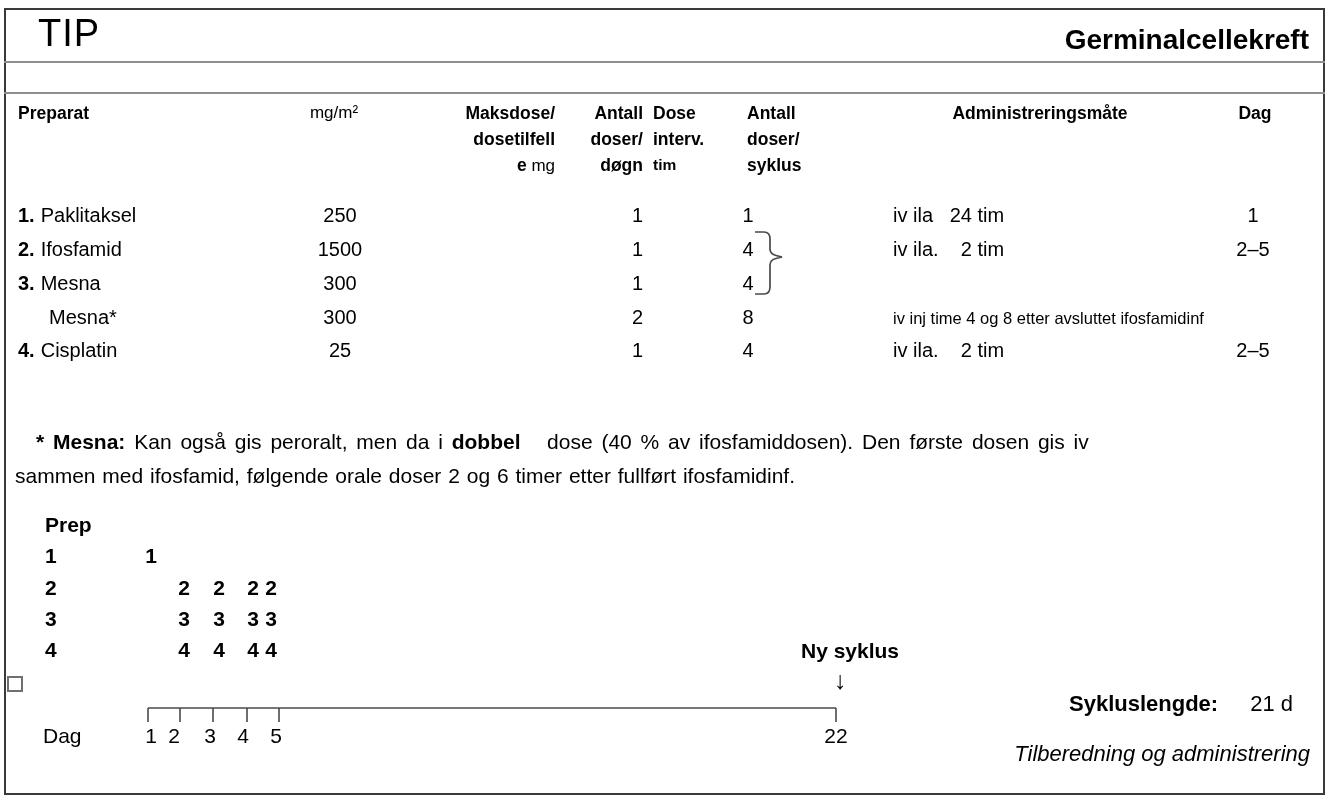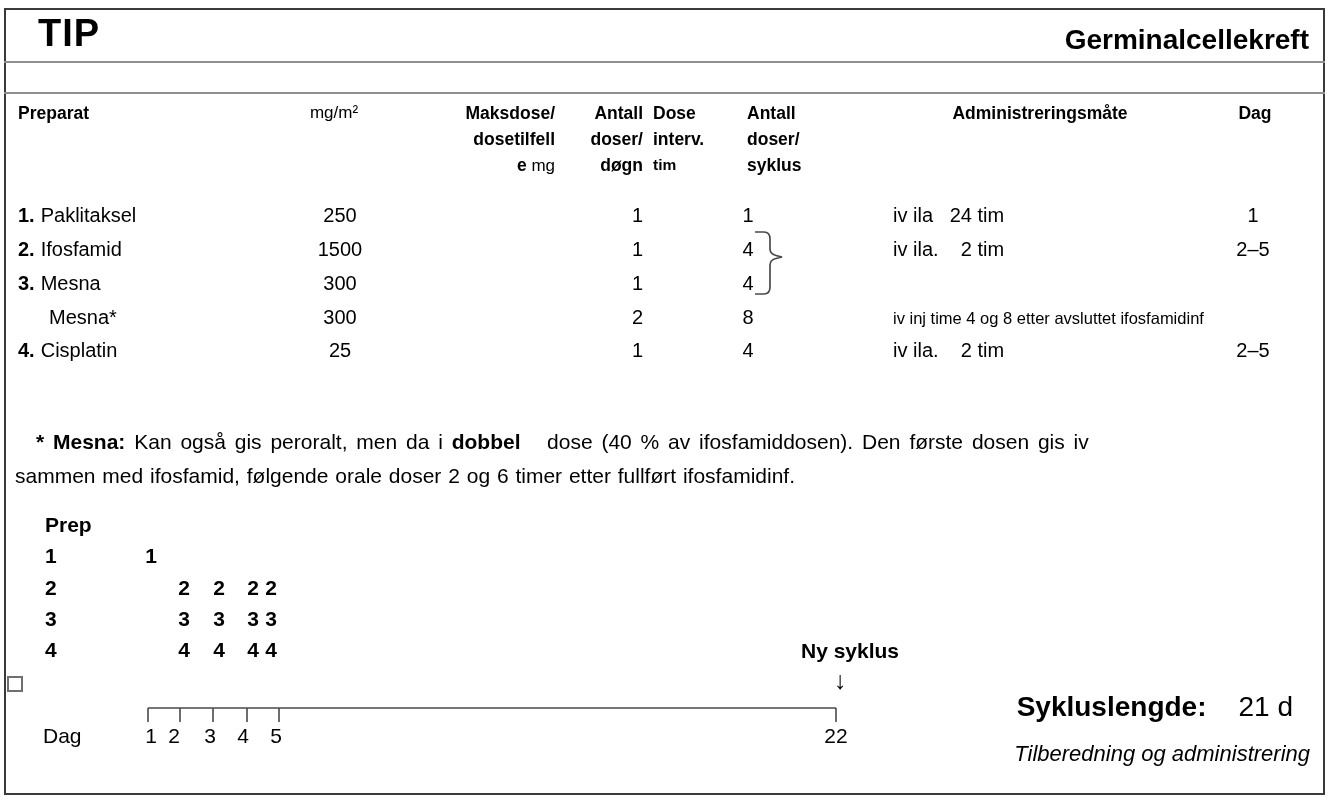--- a/index.html
+++ b/index.html
@@ -3,21 +3,21 @@
 <meta charset="utf-8">
 <style>
   html,body{margin:0;padding:0;background:#fff;}
   .page{position:relative;width:1333px;height:805px;background:#fff;
         font-family:"Liberation Sans","DejaVu Sans",sans-serif;color:#000;overflow:hidden;}
   .frame{position:absolute;left:4px;top:8px;width:1317px;height:783px;border:2px solid #3a3a3a;}
   .rule{position:absolute;left:4px;width:1321px;height:0;border-top:2px solid #8f8f8f;}
   #rule-1{top:61px;}
   #rule-2{top:92px;}
 
-  .title{position:absolute;left:38px;top:12px;font-size:38px;font-weight:bold;letter-spacing:1px;}
+  .title{position:absolute;left:38px;top:12px;font-size:38px;font-weight:normal;letter-spacing:1px;}
   .cancer{position:absolute;right:24px;top:24px;font-size:28px;font-weight:bold;}
 
   .col-head{position:absolute;top:100px;font-size:17.5px;font-weight:bold;line-height:26px;}
   .col-head .u{font-weight:normal;font-size:17px;}
   .col-head .tiny{font-weight:bold;font-size:15.5px;}
   #h-preparat{left:18px;}
   #h-dose{left:240px;width:188px;text-align:center;}
   #h-maks{left:428px;width:127px;text-align:right;}
   #h-dogn{left:558px;width:85px;text-align:right;}
   #h-interv{left:653px;}
@@ -47,21 +47,21 @@
   .sch{position:absolute;font-size:21px;font-weight:bold;}
   #prep-label{left:45px;top:513px;}
   .sch-rowlab{left:45px;width:18px;}
   .sch-cell{text-align:center;width:20px;}
   .arrow{position:absolute;left:825px;top:666px;width:30px;text-align:center;font-size:25px;}
   .timeline{position:absolute;left:140px;top:700px;}
   .daylab{position:absolute;top:724px;font-size:21px;text-align:center;}
   #dag-label{position:absolute;left:43px;top:724px;font-size:21px;}
   .sq{position:absolute;left:7px;top:676px;width:12px;height:12px;border:2px solid #6f6f6f;background:#fff;}
 
-  #sykluslengde{position:absolute;right:40px;top:691px;font-size:28px;font-weight:bold;}
+  #sykluslengde{position:absolute;right:40px;top:691px;font-size:22px;font-weight:bold;}
   #sykluslengde .val{font-weight:normal;margin-left:32px;}
   #tilberedning{position:absolute;right:23px;top:741px;font-size:22px;font-style:italic;}
 </style>
 </head>
 <body>
 
 <div class="page">
   <div class="frame"></div>
 
   <div class="title">TIP</div>

